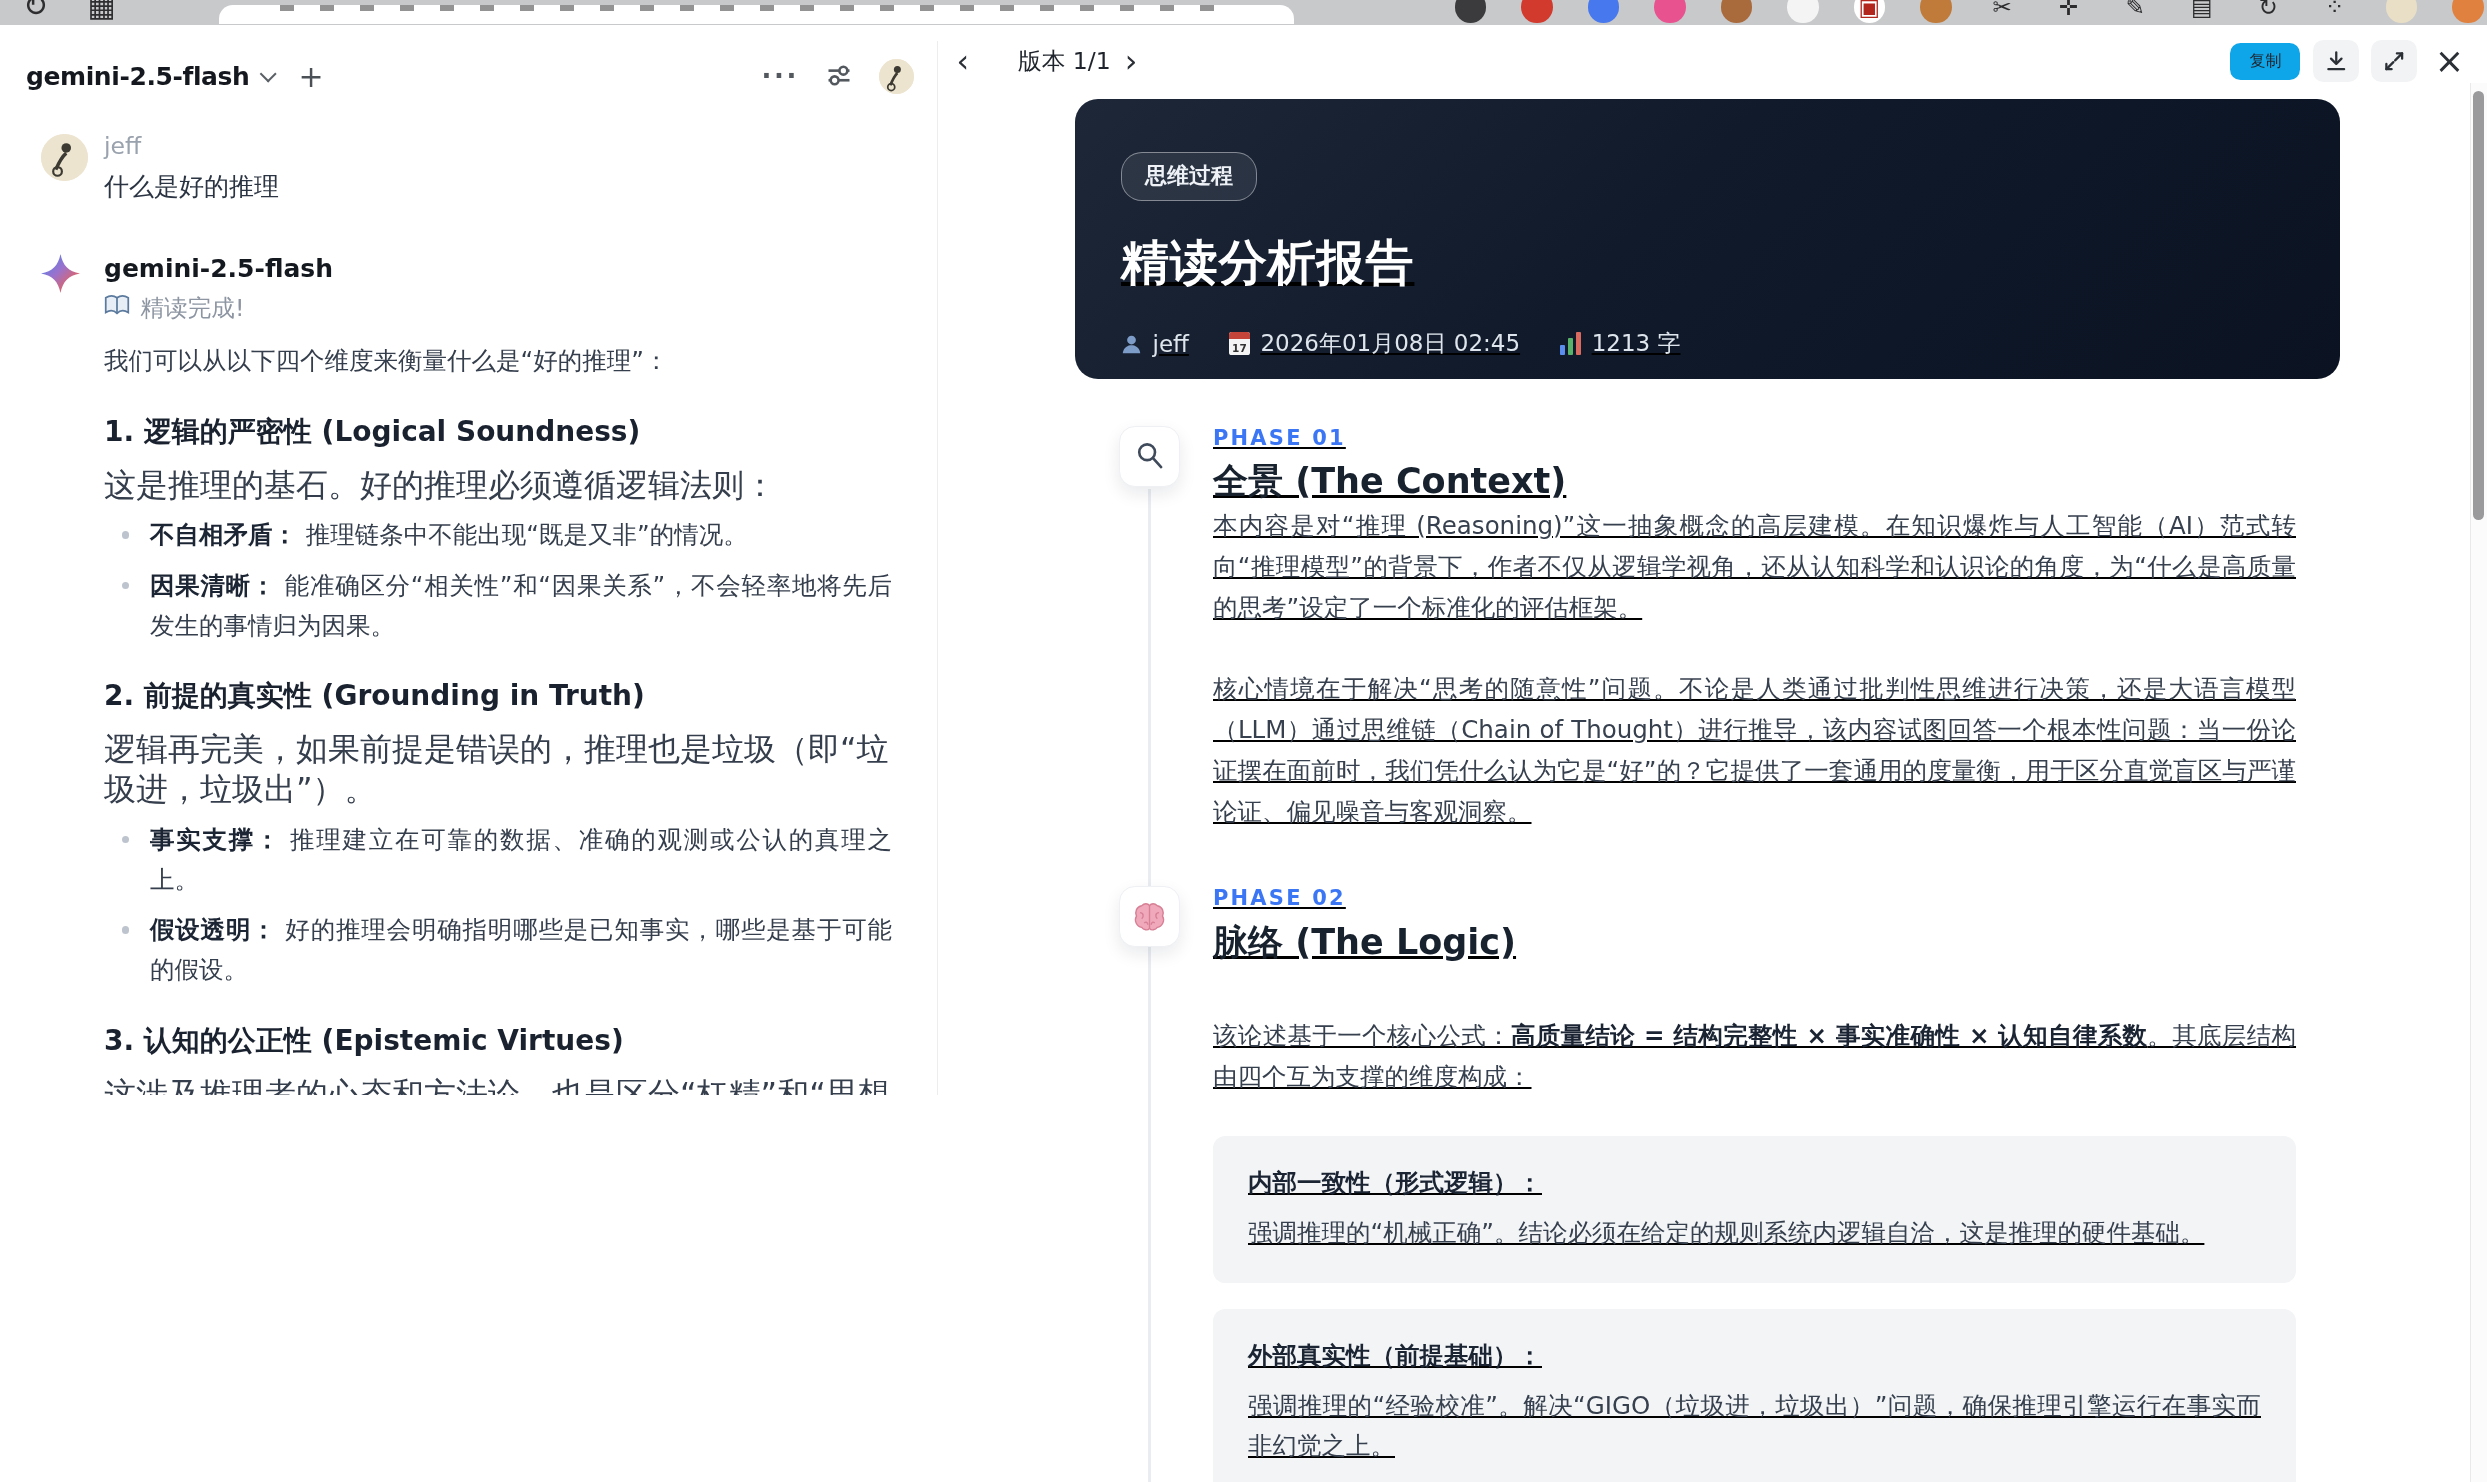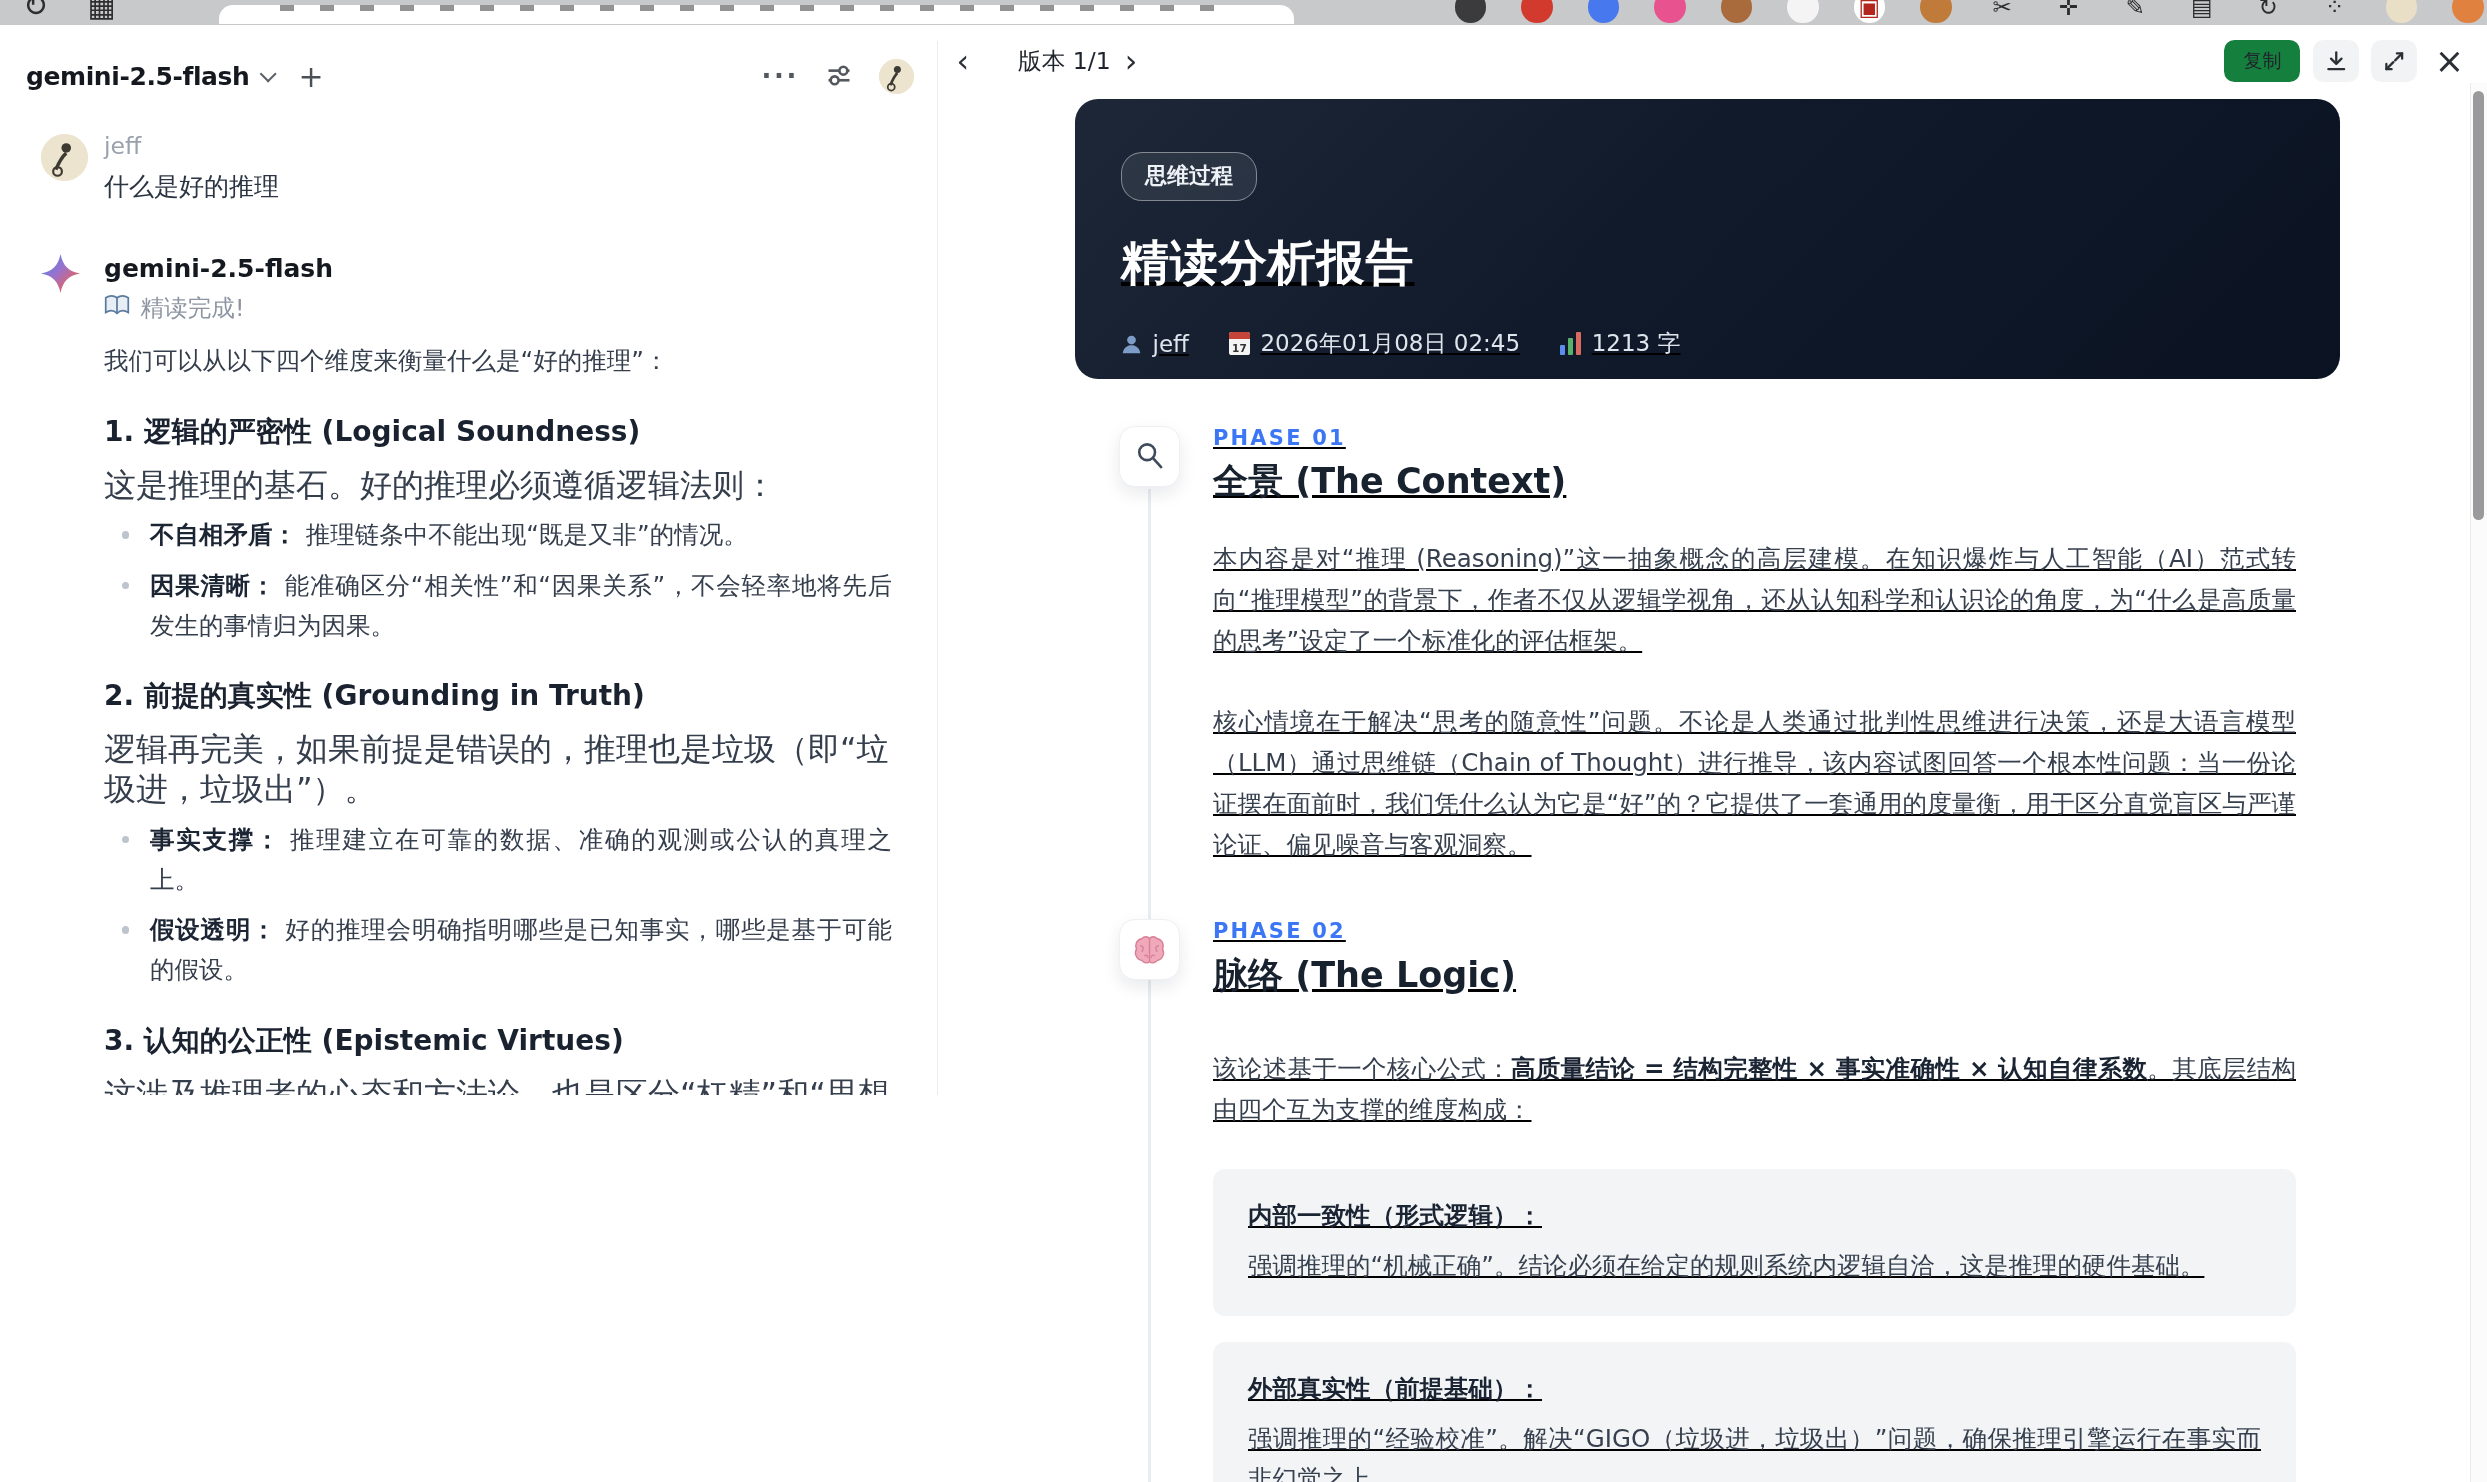--- a/index.html
+++ b/index.html
@@ -61,21 +61,21 @@
     display:flex; align-items:center; justify-content:center; gap:4.4px; }
   .voice-btn i { width:4.4px; background:#fff; border-radius:2.6px; display:block; }
 
   
   .right-panel { position:absolute; left:939px; top:0; width:1548px; height:1458px; background:#fff; overflow:hidden; }
   .rp-toolbar { position:absolute; left:0; right:23px; top:12.3px; height:49px; display:flex; align-items:center; padding-left:17.5px; z-index:5; }
   .ver-nav { display:flex; align-items:center; gap:14px; }
   .ver-chev { font-size:31.5px; color:#2b2f36; line-height:1; }
   .ver-label { font-size:23.6px; color:#1f242c; font-weight:500;margin-left:35px; }
   .rp-actions { margin-left:auto; display:flex; align-items:center; gap:12.3px; }
-  .pill-btn { background:#15803d; border-radius:10.5px; padding:7.9px 19px; font-size:19px; color:#1f242c; display:flex; align-items:center; justify-content:center; }
+  .pill-btn { background:#0ea5e9; border-radius:10.5px; padding:7.9px 19px; font-size:16px; color:#1f242c; display:flex; align-items:center; justify-content:center; }
   .pill-icon { background:#f2f3f4; border-radius:10.5px; width:46px; height:42px; display:flex; align-items:center; justify-content:center; }
   .close-x { font-size:35px; color:#2b2f36; margin-left:5.3px; }
 
   .report { position:absolute; left:0; top:61px; width:1532px; height:1397px; overflow:hidden;text-decoration:underline; }
   .timeline { position:absolute; left:209px; top:403px; bottom:0; width:2.6px; background:#e9edf2; }
 
   .dark-card { position:relative; margin:13px 0 0 136px; width:1265px; height:280px; border-radius:23px;
     background:linear-gradient(135deg,#1d2738 0%,#101a2b 45%,#0b1322 100%); padding:53px 0 0 46px; z-index:1; }
   .tp-badge { display:inline-block; padding:8.8px 23px; border:1.8px solid rgba(255,255,255,.42); border-radius:21px;
     background:rgba(255,255,255,.08); color:#eef2f7; font-size:22px; font-weight:600; }
@@ -86,21 +86,21 @@
   .cal-ic i { position:absolute; left:0; top:0; right:0; height:7px; background:#c4443a; }
   .cal-ic span { position:absolute; left:0; right:0; bottom:0.9px; text-align:center; font-size:10.5px; color:#333; font-weight:700; }
   .chart-ic { display:flex; align-items:flex-end; gap:2.6px; height:23px; }
   .chart-ic i { width:5.3px; display:block; border-radius:0.9px; }
 
   .phase { position:relative; padding-left:274px; margin-top:47px; z-index:1; }
   .phase-icon { position:absolute; left:180px; top:0; width:61px; height:61px; background:#fff; border:0.9px solid #eef0f4;
     border-radius:15.8px; box-shadow:0 7px 17.5px rgba(16,24,40,.09); display:flex; align-items:center; justify-content:center; }
   .eyebrow { font-size:21px; font-weight:700; color:#3b76f5; letter-spacing:2.2px; }
   .phase-title { font-size:35px; font-weight:700; color:#18222f; margin-top:8.8px; }
-  .rp-para { width:1083px; font-size:24.5px; line-height:41px; color:#37404e; text-align:justify; margin-top:33px; }
+  .rp-para { width:1083px; font-size:24.5px; line-height:41px; color:#37404e; text-align:justify; }
   .rp-para b { color:#1b2433; }
   .dim-box { width:1083px; background:#f2f4f6; border-radius:12.3px; padding:30px 35px; margin-top:26px; }
   .dim-box h4 { font-size:24.5px; font-weight:700; color:#1b2433; }
   .dim-box p { font-size:24.5px; line-height:40px; color:#37404e; margin-top:14px; text-align:justify; }
 
   .rp-scrollbar { position:absolute; right:0; top:58px; bottom:0; width:17.5px; background:#fbfbfb; border-left:0.9px solid #e9e9ea; z-index:8; }
   .rp-thumb { position:absolute; left:2.6px; top:8.8px; width:11.4px; height:429px; background:#9a9a9c; border-radius:6.1px; }
 </style>
 </head>
 <body>

